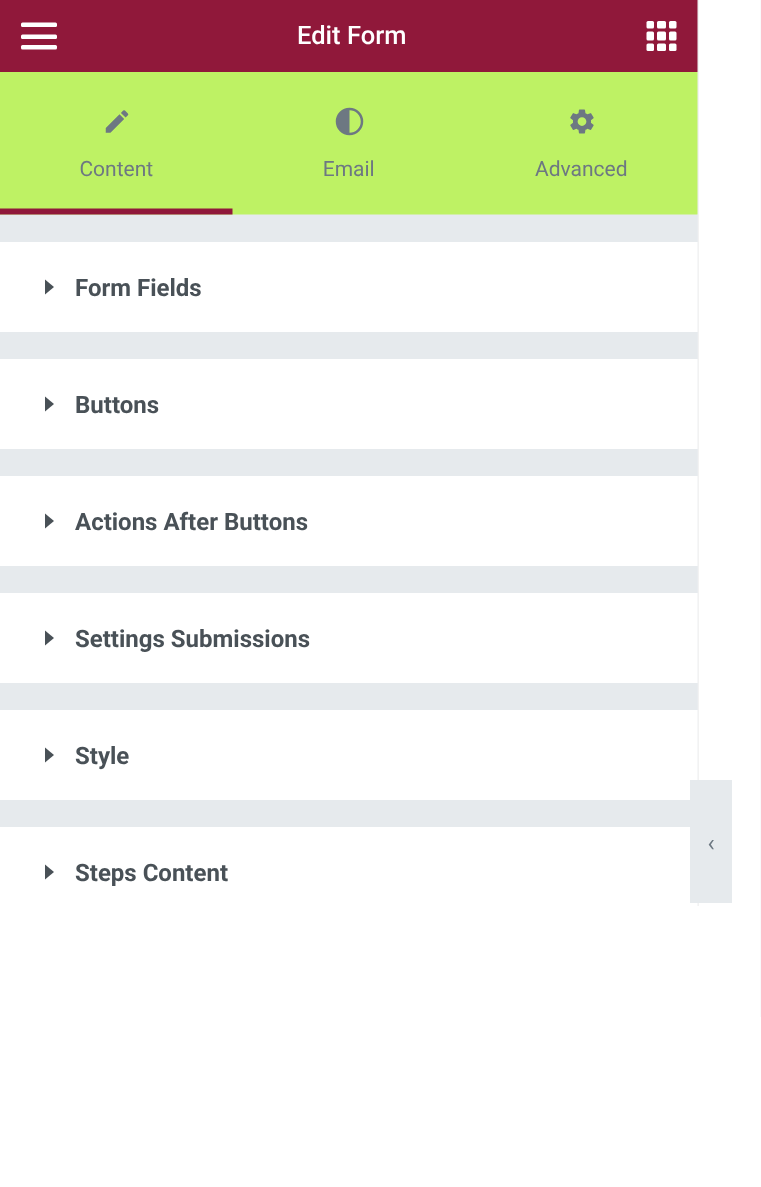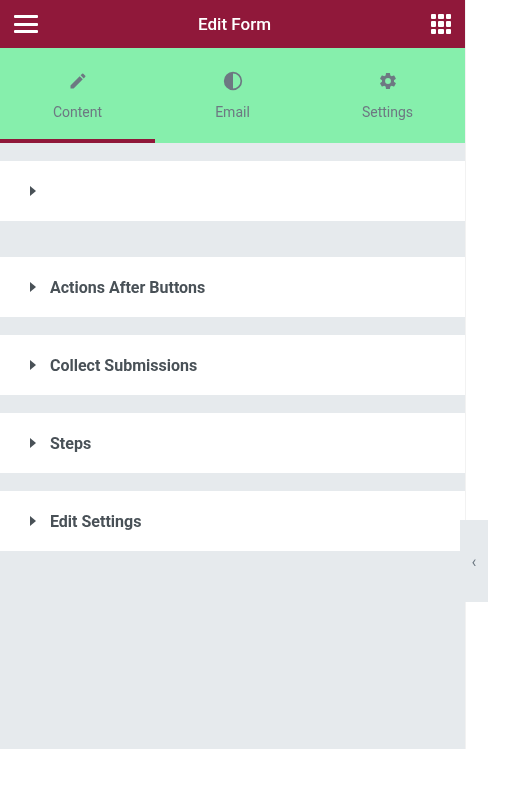--- a/index.html
+++ b/index.html
@@ -6,21 +6,21 @@
   html, body {
     font-family: -apple-system, BlinkMacSystemFont, "Segoe UI", Roboto, Helvetica, Arial, sans-serif;
     background: #fff;
     width: 507px;
     height: 791px;
     overflow: hidden;
     position: relative;
   }
   .panel {
     width: 465px;
-    height: 749px;
+    height: 604px;
     background: #e6eaed;
     display: flex;
     flex-direction: column;
     box-shadow: 1px 0 0 rgba(0,0,0,0.05);
   }
   
   .header {
     background: #90183a;
     color: #fff;
     height: 48px;
@@ -61,21 +61,21 @@
   }
   .grid-icon span {
     background: #fff;
     width: 100%;
     height: 100%;
     border-radius: 1px;
   }
   
   .tabs {
     display: flex;
-    background: #86efac;
+    background: #bef264;
     height: 95px;
     flex: 0 0 auto;
   }
   .tab {
     flex: 1;
     display: flex;
     flex-direction: column;
     align-items: center;
     justify-content: center;
     gap: 10px;
@@ -195,49 +195,54 @@
           </svg>
       </span>
       <span>Email</span>
     </div>
     <div class="tab">
       <span>
         <svg viewBox="0 0 24 24">
             <path d="M19.14 12.94a7.14 7.14 0 0 0 .05-.94 7.14 7.14 0 0 0-.05-.94l2.03-1.58a.5.5 0 0 0 .12-.64l-1.92-3.32a.5.5 0 0 0-.6-.22l-2.39.96a7.03 7.03 0 0 0-1.62-.94l-.36-2.54a.5.5 0 0 0-.5-.42h-3.84a.5.5 0 0 0-.5.42l-.36 2.54c-.58.24-1.12.55-1.62.94l-2.39-.96a.5.5 0 0 0-.6.22L2.66 8.84a.5.5 0 0 0 .12.64l2.03 1.58c-.03.31-.05.63-.05.94s.02.63.05.94l-2.03 1.58a.5.5 0 0 0-.12.64l1.92 3.32c.14.24.42.33.6.22l2.39-.96c.5.39 1.04.7 1.62.94l.36 2.54c.04.24.25.42.5.42h3.84c.25 0 .46-.18.5-.42l.36-2.54c.58-.24 1.12-.55 1.62-.94l2.39.96c.18.11.46.02.6-.22l1.92-3.32a.5.5 0 0 0-.12-.64l-2.03-1.58zM12 15.5A3.5 3.5 0 1 1 12 8.5a3.5 3.5 0 0 1 0 7z"></path>
           </svg>
       </span>
-      <span>Settings</span>
+      <span>Advanced</span>
     </div>
   </div>
 
   <div class="sections" id="sections-root">
       <div class="section-gap"></div>
       <div class="section">
         <span class="caret"></span>
-      </div>
-      <div class="section-gap"></div>
+        <span>Form Fields</span>
+      </div>
+      <div class="section-gap"></div>
+      <div class="section">
+        <span class="caret"></span>
+        <span>Buttons</span>
+      </div>
       <div class="section-gap"></div>
       <div class="section">
         <span class="caret"></span>
         <span>Actions After Buttons</span>
       </div>
       <div class="section-gap"></div>
       <div class="section">
         <span class="caret"></span>
-        <span>Collect Submissions</span>
-      </div>
-      <div class="section-gap"></div>
-      <div class="section">
-        <span class="caret"></span>
-        <span>Steps</span>
-      </div>
-      <div class="section-gap"></div>
-      <div class="section">
-        <span class="caret"></span>
-        <span>Edit Settings</span>
+        <span>Settings Submissions</span>
+      </div>
+      <div class="section-gap"></div>
+      <div class="section">
+        <span class="caret"></span>
+        <span>Style</span>
+      </div>
+      <div class="section-gap"></div>
+      <div class="section">
+        <span class="caret"></span>
+        <span>Steps Content</span>
       </div>
       <div class="section-gap"></div>
       <div class="section-gap"></div>
     </div>
 
 </div>
 
 <div class="side-handle">
   <span>‹</span>
 </div>

